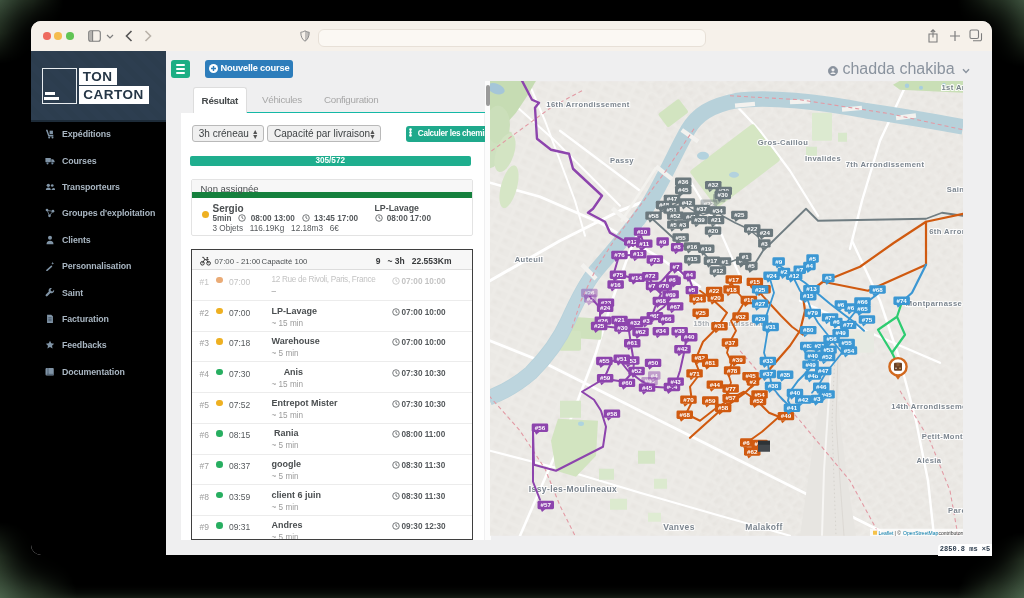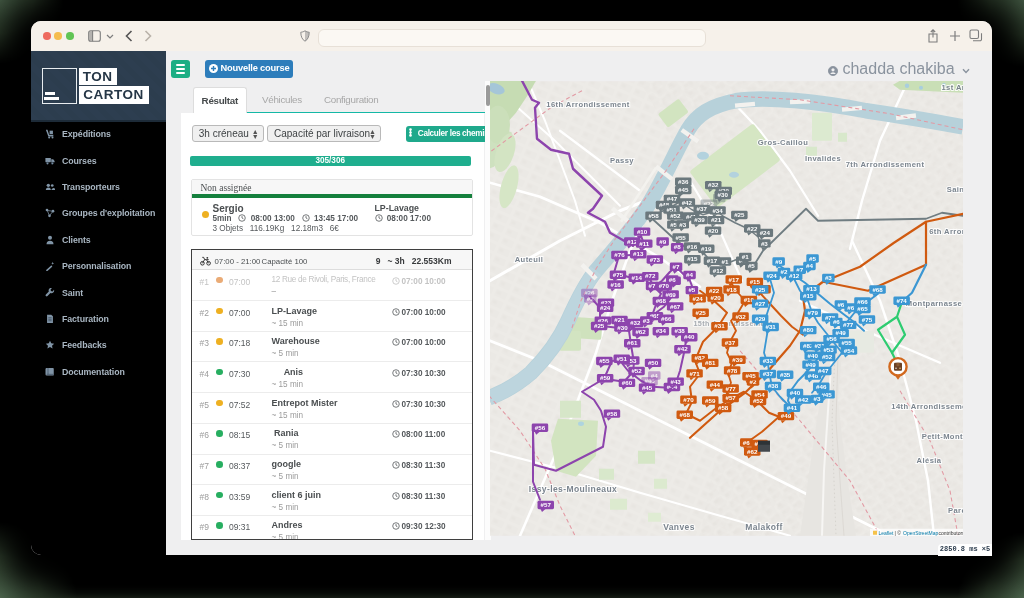--- a/index.html
+++ b/index.html
@@ -43,21 +43,21 @@
 #panel { position:absolute; left:15px; top:36px; width:303px; height:473.5px; }
 #tabbar { position:absolute; left:12px; top:0; width:303px; height:25.5px; border-bottom:1px solid #14b8a6; }
 #tab1 { position:absolute; left:0; top:0; width:53.5px; height:25.5px; background:#fff; border:1px solid #ddd; border-bottom:none; border-radius:3px 3px 0 0; color:#464a4c; font-size:9.8px; font-weight:bold; letter-spacing:-0.3px; text-align:center; line-height:25px; }
 .tabx { position:absolute; top:0; height:25.5px; color:#a7a7a7; font-size:9.8px; line-height:25px; letter-spacing:-0.3px; }
 #pwhite { position:absolute; left:0; top:25.5px; width:303px; height:427px; background:#fff; }
 .sel { position:absolute; top:12.9px; height:16.6px; background:#f0f0f0; border:1px solid #b9b9b9; border-radius:3px; color:#3f4345; font-size:10px; line-height:15px; padding-left:6px; }
 .sel .ar { position:absolute; right:4px; top:2.2px; font-size:7px; color:#555; line-height:5.5px; }
 #calc { position:absolute; left:202.5px; top:13.4px; width:89px; height:16.6px; background:#1fa98c; border-radius:3px; color:#fff; font-size:8.2px; white-space:nowrap; letter-spacing:-0.3px; font-weight:bold; text-align:center; line-height:16.6px;margin-left:22px; }
 #prog { position:absolute; left:9px; top:43px; width:280.5px; height:10.4px; background:#1fae8e; border-radius:2px; color:#fff; font-size:8.2px; font-weight:bold; text-align:center; line-height:10.4px; }
 #nacard { position:absolute; left:9.5px; top:66.5px; width:282px; height:57px; border:1px solid #e3e3e3; border-radius:2px; background:#fff; }
-#nahead { height:17.7px; background:#f7f7f7; border-bottom:4px solid #15803d; color:#4a4e50; font-size:9.5px; line-height:17.7px; padding-left:9px;font-family:Liberation Serif, serif; }
+#nahead { height:17.7px; background:#f7f7f7; border-bottom:6px solid #15803d; color:#4a4e50; font-size:9.5px; line-height:17.7px; padding-left:9px; }
 #rcard { position:absolute; left:9.5px; top:136.5px; width:282px; height:290.5px; border:1.4px solid #3f3f3f; background:#fff; overflow:hidden; }
 #rhead { height:20.4px; background:#f7f7f7; border-bottom:1px solid #ddd; position:relative; color:#4a4e50; font-size:8.5px; }
 .row { height:30.7px; border-bottom:1px solid #ececec; position:relative; }
 .c-num { position:absolute; left:8px; top:6.5px; color:#9b9b9b; font-size:8.5px; }
 .c-dot { position:absolute; left:24.5px; top:6.5px; }
 .c-dot span { display:block; width:6.5px; height:6.5px; border-radius:50%; }
 .c-time { position:absolute; left:37.5px; top:6.5px; color:#55595c; font-size:8.5px; }
 .c-name { position:absolute; left:80px; top:4.5px; }
 .nm { color:#4a4e50; font-size:9px; font-weight:bold; white-space:nowrap;text-align:right; }
 .sb { color:#9b9b9b; font-size:8.2px; margin-top:3px; }
@@ -230,21 +230,21 @@
         </div>
         <div id="pwhite">
           <div class="sel" style="left:10.8px; width:72px">3h créneau<span class="ar">▲<br>▼</span></div>
           <div class="sel" style="left:86px; width:114px">Capacité par livraison<span class="ar">▲<br>▼</span></div>
           <div id="calc"><svg width="7" height="9" viewBox="0 0 7 9" style="vertical-align:-1.5px;margin-right:4px">
                 <circle cx="3.5" cy="1.6" r="1.3" fill="#fff"></circle>
                 <circle cx="3.5" cy="4.5" r="1.3" fill="#fff"></circle>
                 <circle cx="3.5" cy="7.4" r="1.3" fill="#fff"></circle>
                 <line x1="3.5" y1="1.6" x2="3.5" y2="7.4" stroke="#fff" stroke-width="0.9"></line>
               </svg>Calculer les chemins</div>
-          <div id="prog">305/306</div>
+          <div id="prog">305/572</div>
           <div id="nacard">
             <div id="nahead">Non assignée</div>
             <div style="position:relative; height:39px">
               <span style="position:absolute;left:10px;top:13.5px;width:7px;height:7px;border-radius:50%;background:#eeb021"></span>
               <div style="position:absolute;left:21px;top:5.5px;color:#4a4e50;font-size:10px;font-weight:bold">Sergio</div>
               <div style="position:absolute;left:21px;top:16px;color:#55595c;font-size:8.2px;font-weight:bold">5min&nbsp;&nbsp; <svg class="clk" viewBox="0 0 10 10">
                     <circle cx="5" cy="5" r="4.1" fill="none" stroke="currentColor" stroke-width="1"></circle>
                     <path d="M5,2.6 L5,5 L6.8,6" fill="none" stroke="currentColor" stroke-width="1"></path>
                   </svg> 08:00 13:00&nbsp;&nbsp; <svg class="clk" viewBox="0 0 10 10">
                     <circle cx="5" cy="5" r="4.1" fill="none" stroke="currentColor" stroke-width="1"></circle>

